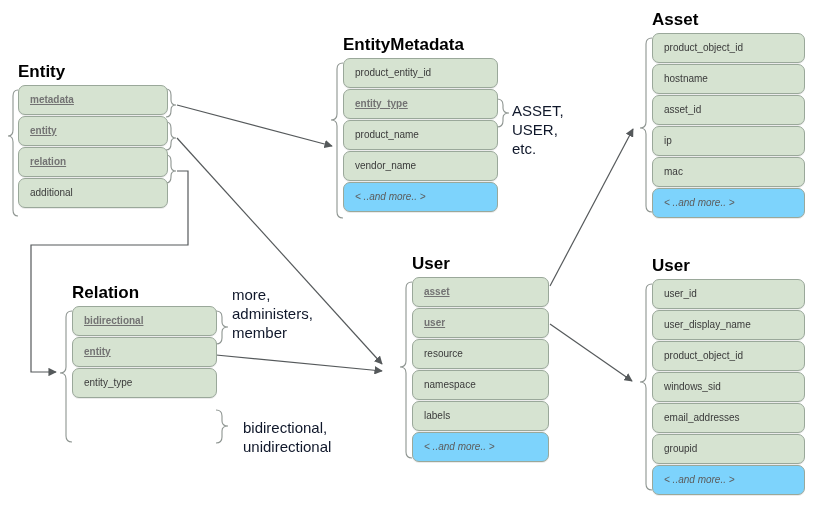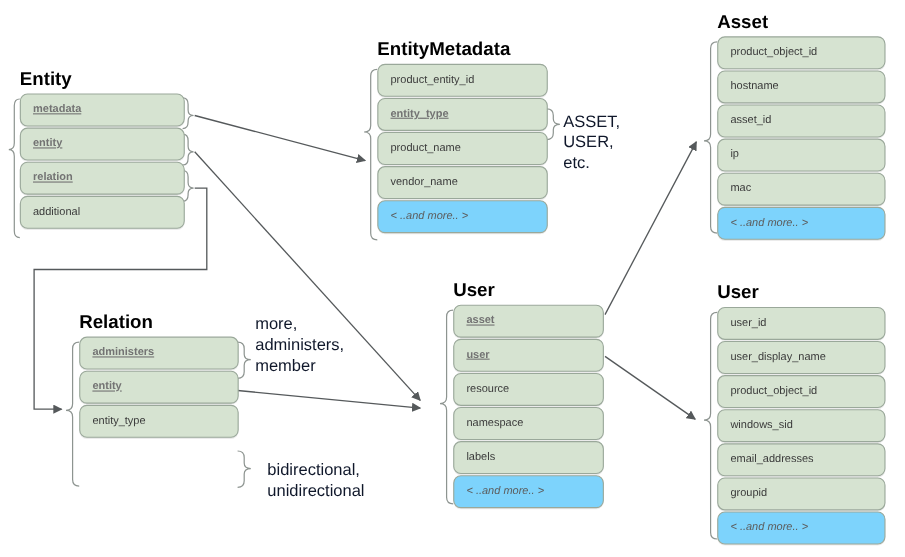--- a/index.html
+++ b/index.html
@@ -178,21 +178,21 @@
       <div class="row">resource</div>
       <div class="row">namespace</div>
       <div class="row">labels</div>
       <div class="row more">&lt; ..and more.. &gt;</div>
     </div>
   </div>
 
   <div class="entity-group" style="left:72px; top:283px; width:145px;">
     <div class="group-title">Relation</div>
     <div class="rows">
-      <div class="row bold">administers</div>
+      <div class="row bold">bidirectional</div>
       <div class="row bold">entity</div>
       <div class="row">entity_type</div>
     </div>
   </div>
 
   <div class="side-label" style="left:232px; top:285px;">
     <div>more,</div>
     <div>administers,</div>
     <div>member</div>
   </div>

